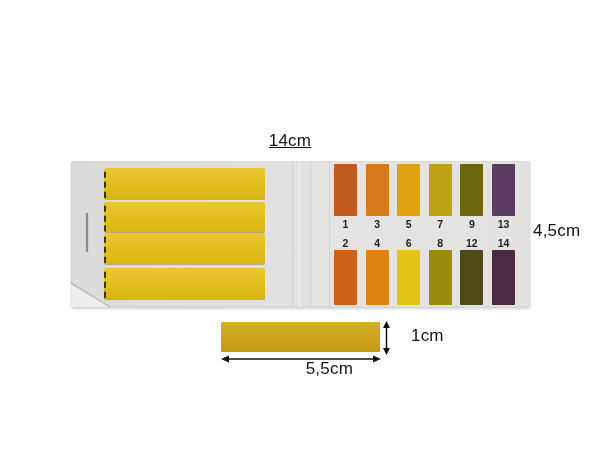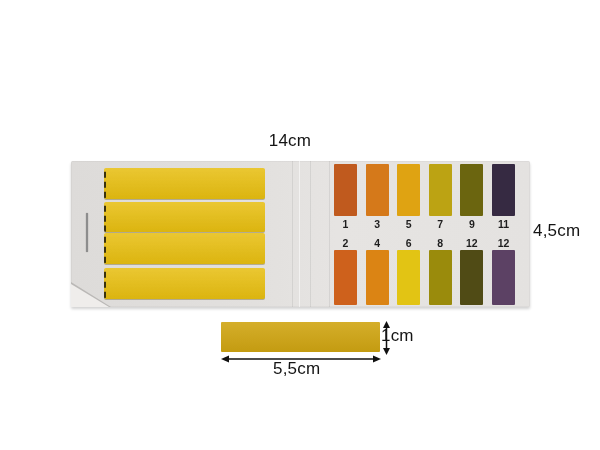--- a/index.html
+++ b/index.html
@@ -65,21 +65,21 @@
   .single-strip{
     position:absolute;left:221px;top:322px;width:159px;height:30px;
     background-image:linear-gradient(to bottom,rgba(255,255,255,0.10),rgba(0,0,0,0.06));
     border-radius:1px;
   }
   .arrow-svg{position:absolute;}
 </style>
 </head>
 <body>
 
-<div class="dim-label" style="left:230px;top:132px;width:120px;text-align:center;">14cm</div>
+<div class="dim-label" style="left:230px;top:132px;width:120px;text-align:center;text-decoration:underline;">14cm</div>
 
 <div class="card">
   <div class="fold-line" style="left:221px"></div>
   <div class="fold-line light" style="left:228px"></div>
   <div class="fold-line" style="left:239px"></div>
   <div class="fold-line" style="left:258px"></div>
   <div class="corner-fold"></div>
   <div class="corner-fold-inner"></div>
   <div class="staple"></div>
 
@@ -113,37 +113,37 @@
       <div class="ph-num num-even">8</div>
       <div class="sw sw-bottom" style="background-color: rgb(154, 139, 12);"></div>
     </div>
     <div class="ph-col">
       <div class="sw sw-top" style="background-color: rgb(107, 101, 15);"></div>
       <div class="ph-num num-odd">9</div>
       <div class="ph-num num-even">12</div>
       <div class="sw sw-bottom" style="background-color: rgb(80, 75, 21);"></div>
     </div>
     <div class="ph-col">
-      <div class="sw sw-top" style="background-color: rgb(54, 42, 66);"></div>
-      <div class="ph-num num-odd">11</div>
-      <div class="ph-num num-even">12</div>
-      <div class="sw sw-bottom" style="background-color: rgb(92, 65, 100);"></div>
+      <div class="sw sw-top" style="background-color: rgb(92, 59, 96);"></div>
+      <div class="ph-num num-odd">13</div>
+      <div class="ph-num num-even">14</div>
+      <div class="sw sw-bottom" style="background-color: rgb(74, 43, 67);"></div>
     </div>
   </div>
 </div>
 
 <div class="dim-label" style="left:533px;top:222px;text-align:center;">4,5cm</div>
 
 <div class="single-strip" style="background-color: rgb(208, 165, 18);"></div>
 
 <svg class="arrow-svg" style="left:380px;top:320px;" width="13" height="36" viewBox="0 0 13 36">
   <line x1="6.5" y1="5" x2="6.5" y2="31" stroke="#111" stroke-width="1.5"></line>
   <polygon points="6.5,1 3,8 10,8" fill="#111"></polygon>
   <polygon points="6.5,35 3,28 10,28" fill="#111"></polygon>
 </svg>
-<div class="dim-label" style="left:381px;top:327px;">1cm</div>
+<div class="dim-label" style="left:411px;top:327px;">1cm</div>
 
 <svg class="arrow-svg" style="left:220px;top:353px;" width="162" height="12" viewBox="0 0 162 12">
   <line x1="5" y1="6" x2="157" y2="6" stroke="#111" stroke-width="1.5"></line>
   <polygon points="1,6 9,2.5 9,9.5" fill="#111"></polygon>
   <polygon points="161,6 153,2.5 153,9.5" fill="#111"></polygon>
 </svg>
-<div class="dim-label" style="left:273px;top:360px;width:80px;text-align:left;">5,5cm</div>
+<div class="dim-label" style="left:273px;top:360px;width:80px;text-align:right;">5,5cm</div>
 
 </body></html>

